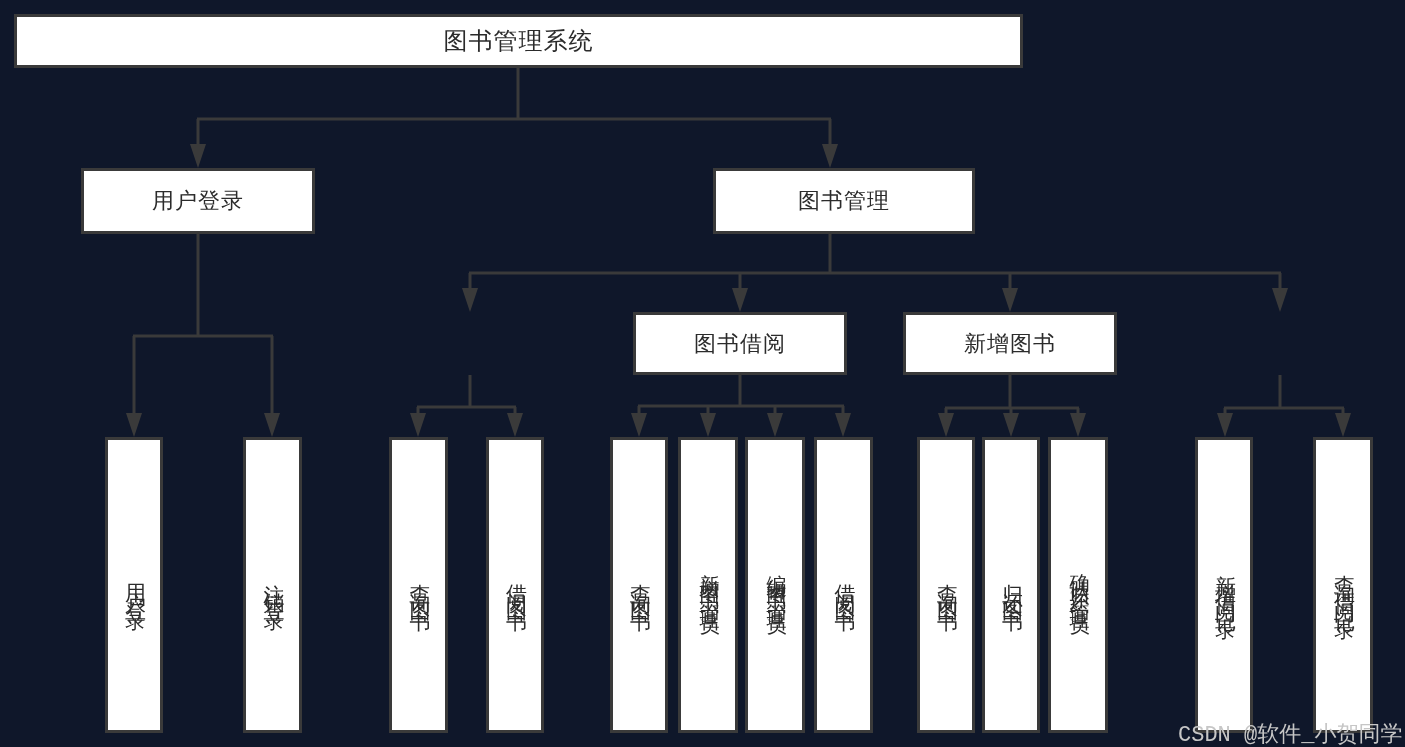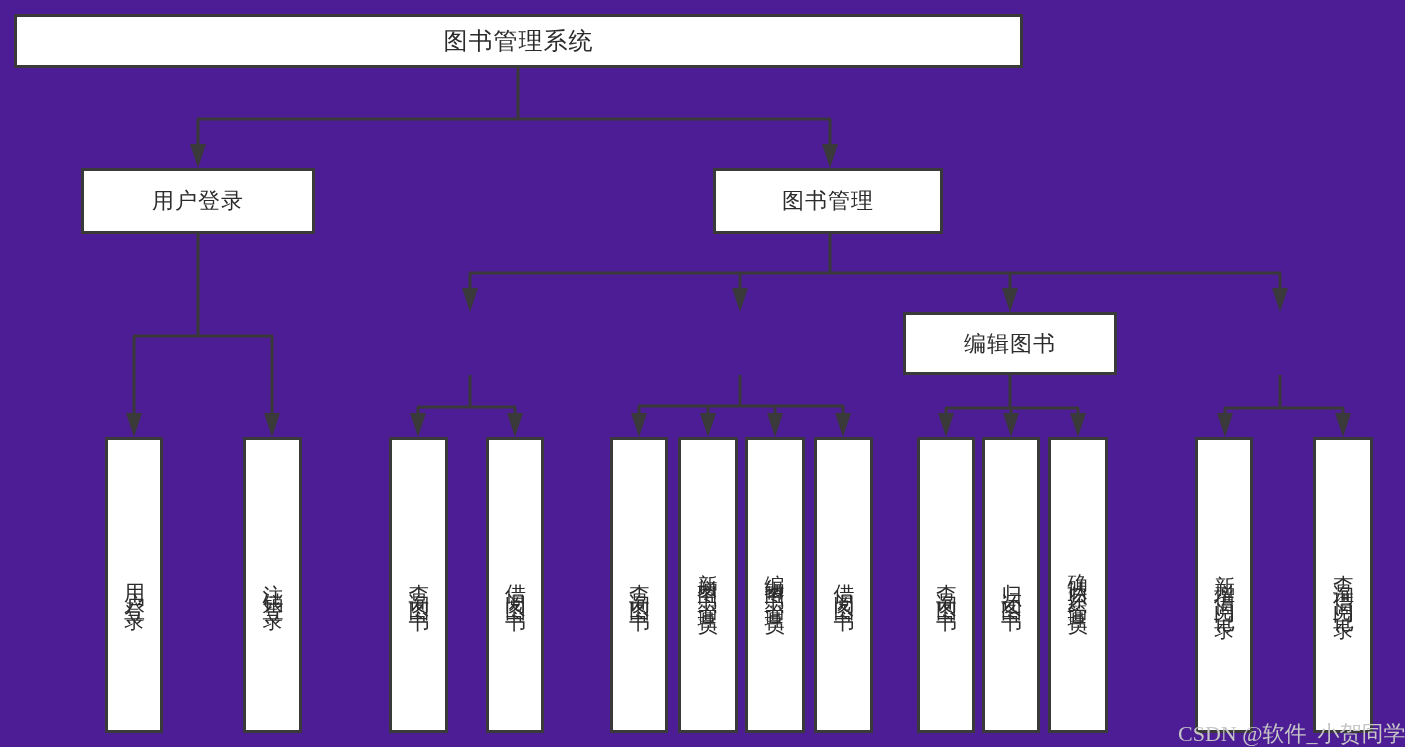--- a/index.html
+++ b/index.html
@@ -1,21 +1,21 @@
 <!DOCTYPE html>
 <html><head>
 <meta charset="utf-8">
 <style>
   html, body { margin: 0; padding: 0; background: #ffffff; }
   .canvas {
     position: relative;
     width: 1405px;
     height: 747px;
-    background: #4c1d95;
-    font-family: Liberation Serif, serif;
+    background: #0f172a;
+    font-family: Liberation Mono, monospace;
     overflow: hidden;
   }
   .wires {
     position: absolute;
     left: 0; top: 0;
     width: 1405px; height: 747px;
     pointer-events: none;
   }
   .box {
     position: absolute;
@@ -101,26 +101,29 @@
     </g>
   </svg>
 
   <div class="box root" style="left:14px; top:14px; width:1009px; height:54px;">
     <span>图书管理系统</span>
   </div>
 
   <div class="box" style="left:81px; top:168px; width:234px; height:66px;">
     <span>用户登录</span>
   </div>
-  <div class="box" style="left:713px; top:168px; width:230px; height:66px;">
+  <div class="box" style="left:713px; top:168px; width:262px; height:66px;">
     <span>图书管理</span>
   </div>
 
+  <div class="box" style="left:633px; top:312px; width:214px; height:63px;">
+    <span>图书借阅</span>
+  </div>
   <div class="box" style="left:903px; top:312px; width:214px; height:63px;">
-    <span>编辑图书</span>
+    <span>新增图书</span>
   </div>
 
   <div class="vbox" style="left:105px; width:58px;">
     <span>用户登录</span>
   </div>
   <div class="vbox" style="left:243px; width:59px;">
     <span>注销登录</span>
   </div>
 
   <div class="vbox" style="left:389px; width:59px;">

